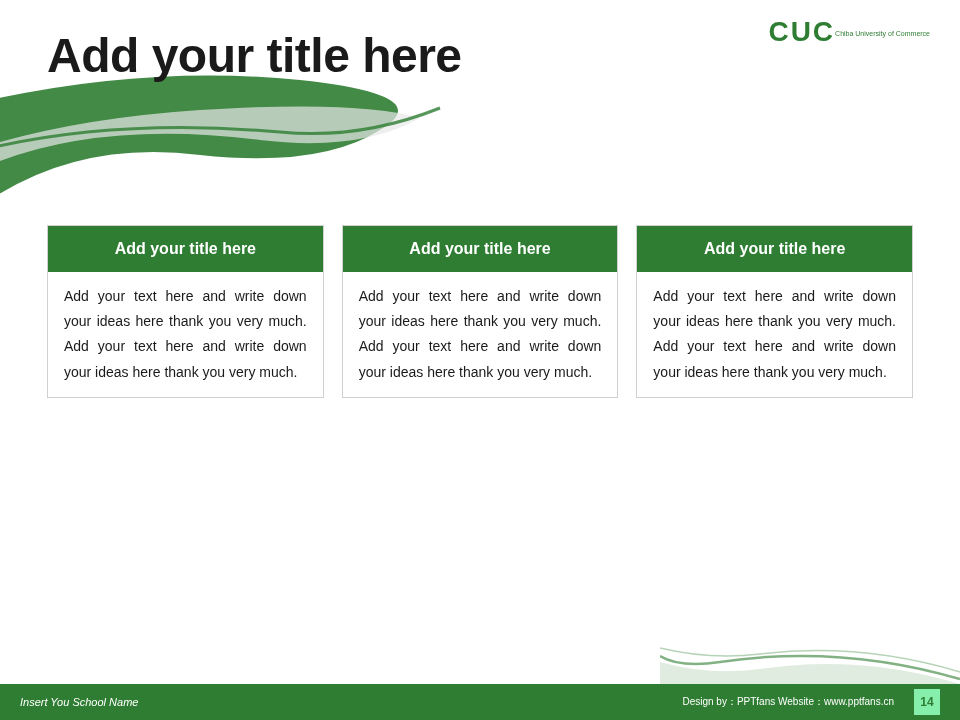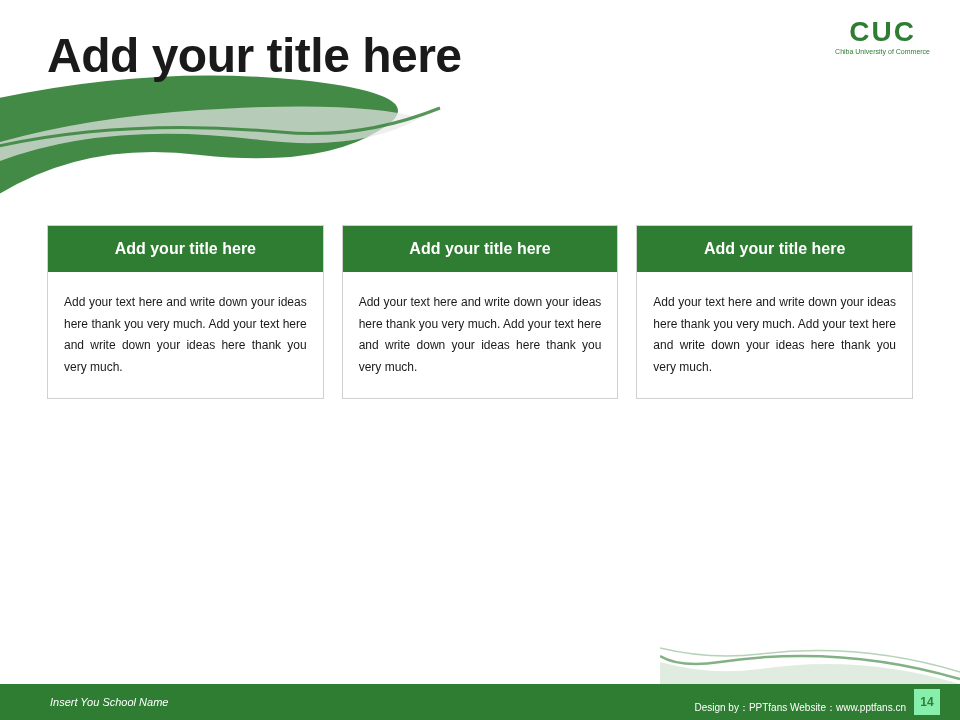--- a/index.html
+++ b/index.html
@@ -31,21 +31,21 @@
       color: #1a1a1a;
       letter-spacing: -0.5px;
     }
 
     
     .logo-area {
       position: absolute;
       top: 18px;
       right: 30px;
       display: flex;
-      flex-direction: column;
+      flex-direction: row;
       align-items: center;
     }
 
     .logo-cuc {
       font-size: 28px;
       font-weight: bold;
       color: #2e7d32;
       letter-spacing: 2px;
       line-height: 1;
     }
@@ -76,22 +76,22 @@
     .card-header {
       background: #2e7d32;
       color: #ffffff;
       font-size: 16px;
       font-weight: bold;
       text-align: center;
       padding: 14px 10px;
     }
 
     .card-body {
-      padding: 20px 16px;
-      font-size: 12px;
+      padding: 12px 16px;
+      font-size: 14px;
       color: #1a1a1a;
       line-height: 1.8;
       text-align: justify;
     }
 
     
     .bottom-bar {
       position: absolute;
       bottom: 0;
       left: 0;
@@ -101,21 +101,20 @@
       display: flex;
       align-items: center;
       justify-content: space-between;
       padding: 0 20px;
     }
 
     .bottom-school {
       color: #ffffff;
       font-size: 11px;
       font-style: italic;
-      margin-left: 30px;
     }
 
     .bottom-credit {
       color: #ffffff;
       font-size: 10px;
     }
 
     .bottom-page {
       color: #2e7d32;
       background: #86efac;
@@ -123,22 +122,22 @@
       font-weight: bold;
       width: 26px;
       height: 26px;
       display: flex;
       align-items: center;
       justify-content: center;
     }
 
     .bottom-right-group {
       display: flex;
-      align-items: flex-end;
-      gap: 8px;
+      align-items: center;
+      gap: 20px;
     }
 
     
     .decoration-svg {
       position: absolute;
       top: 0;
       left: 0;
       width: 960px;
       height: 200px;
       pointer-events: none;

